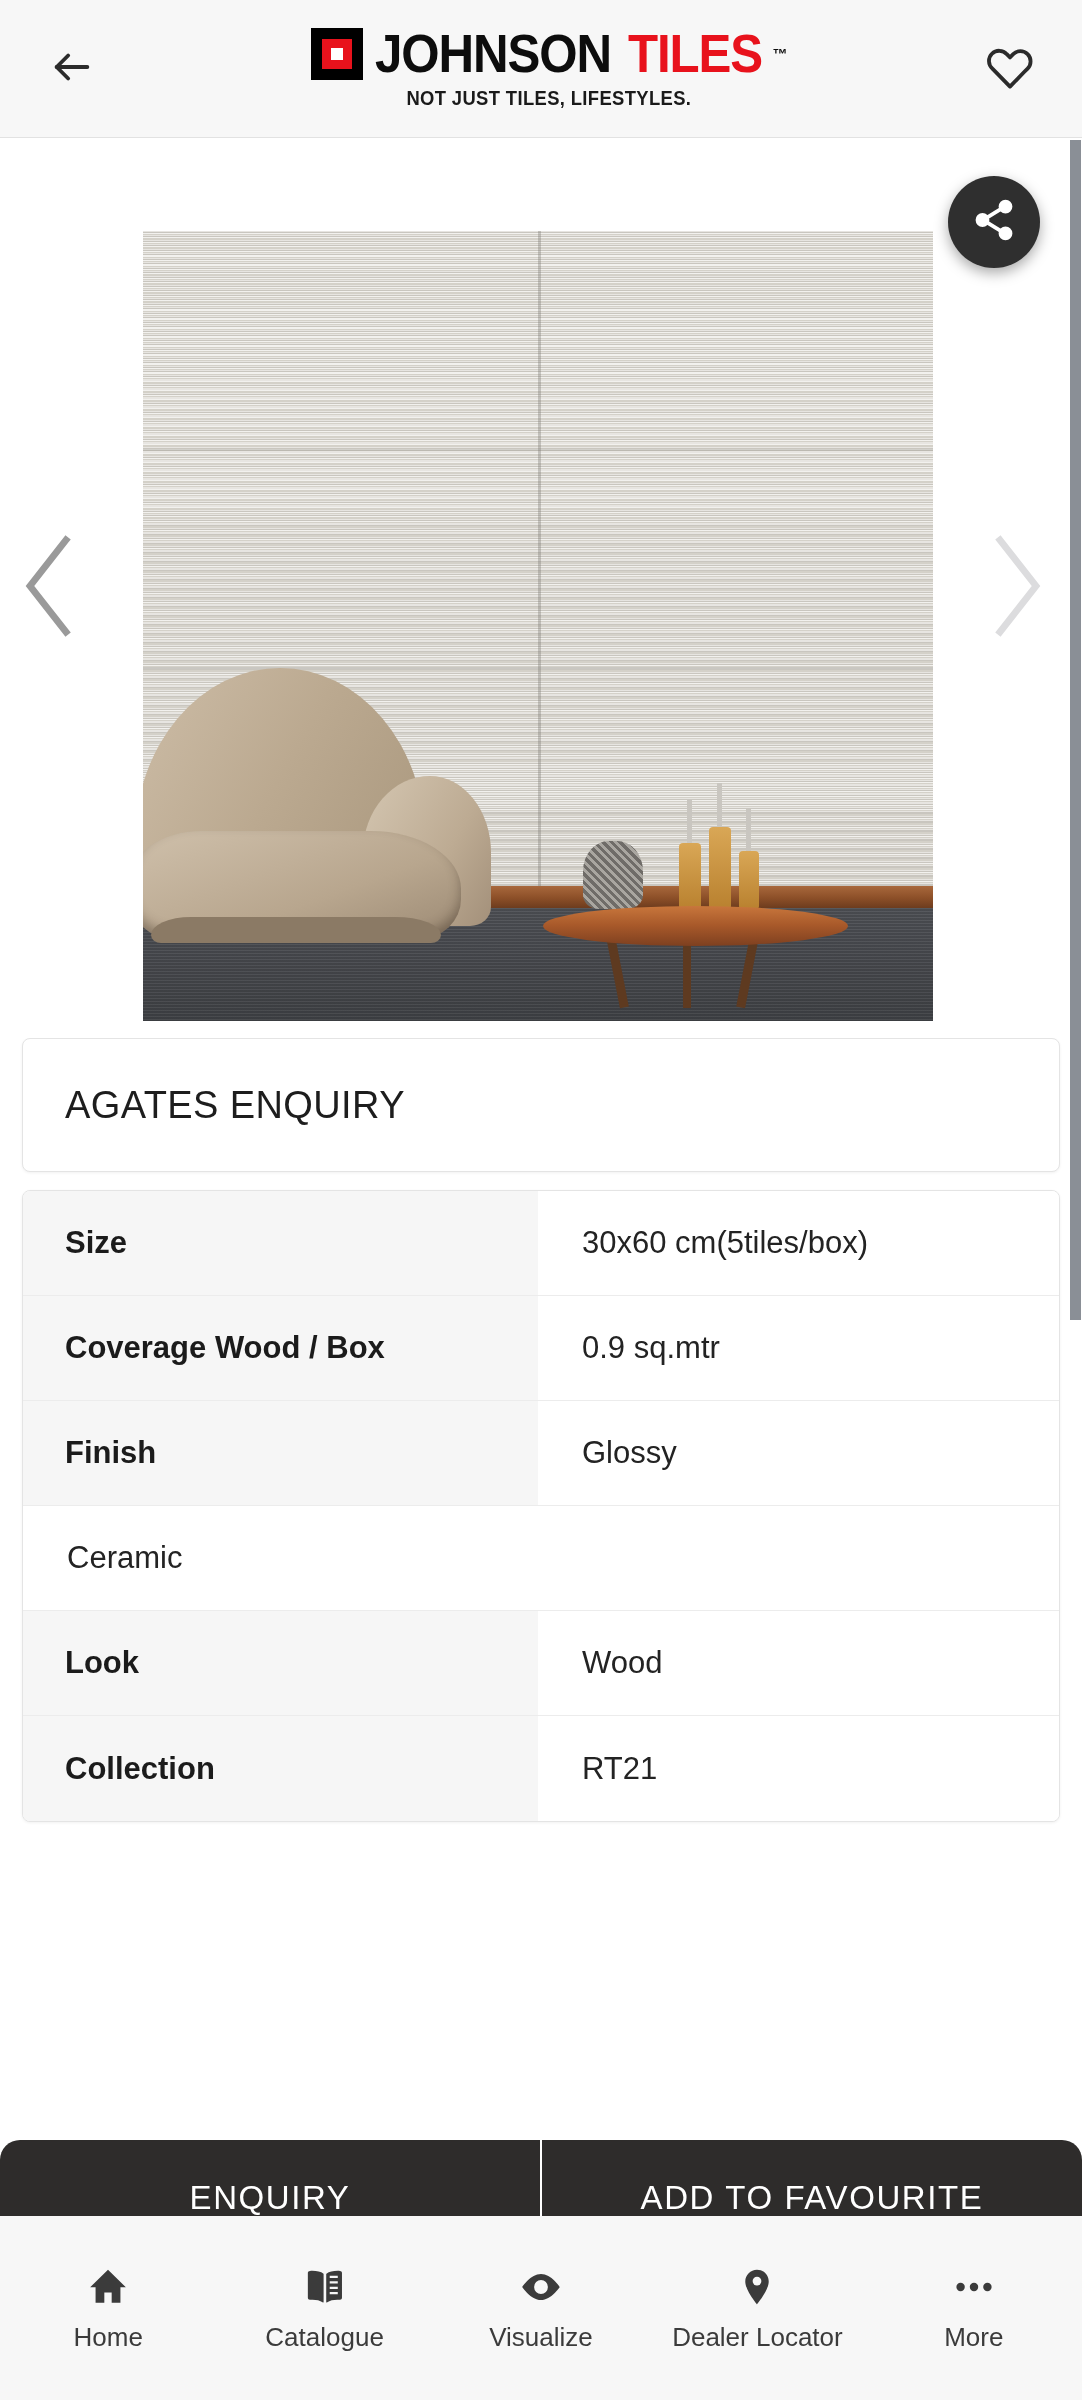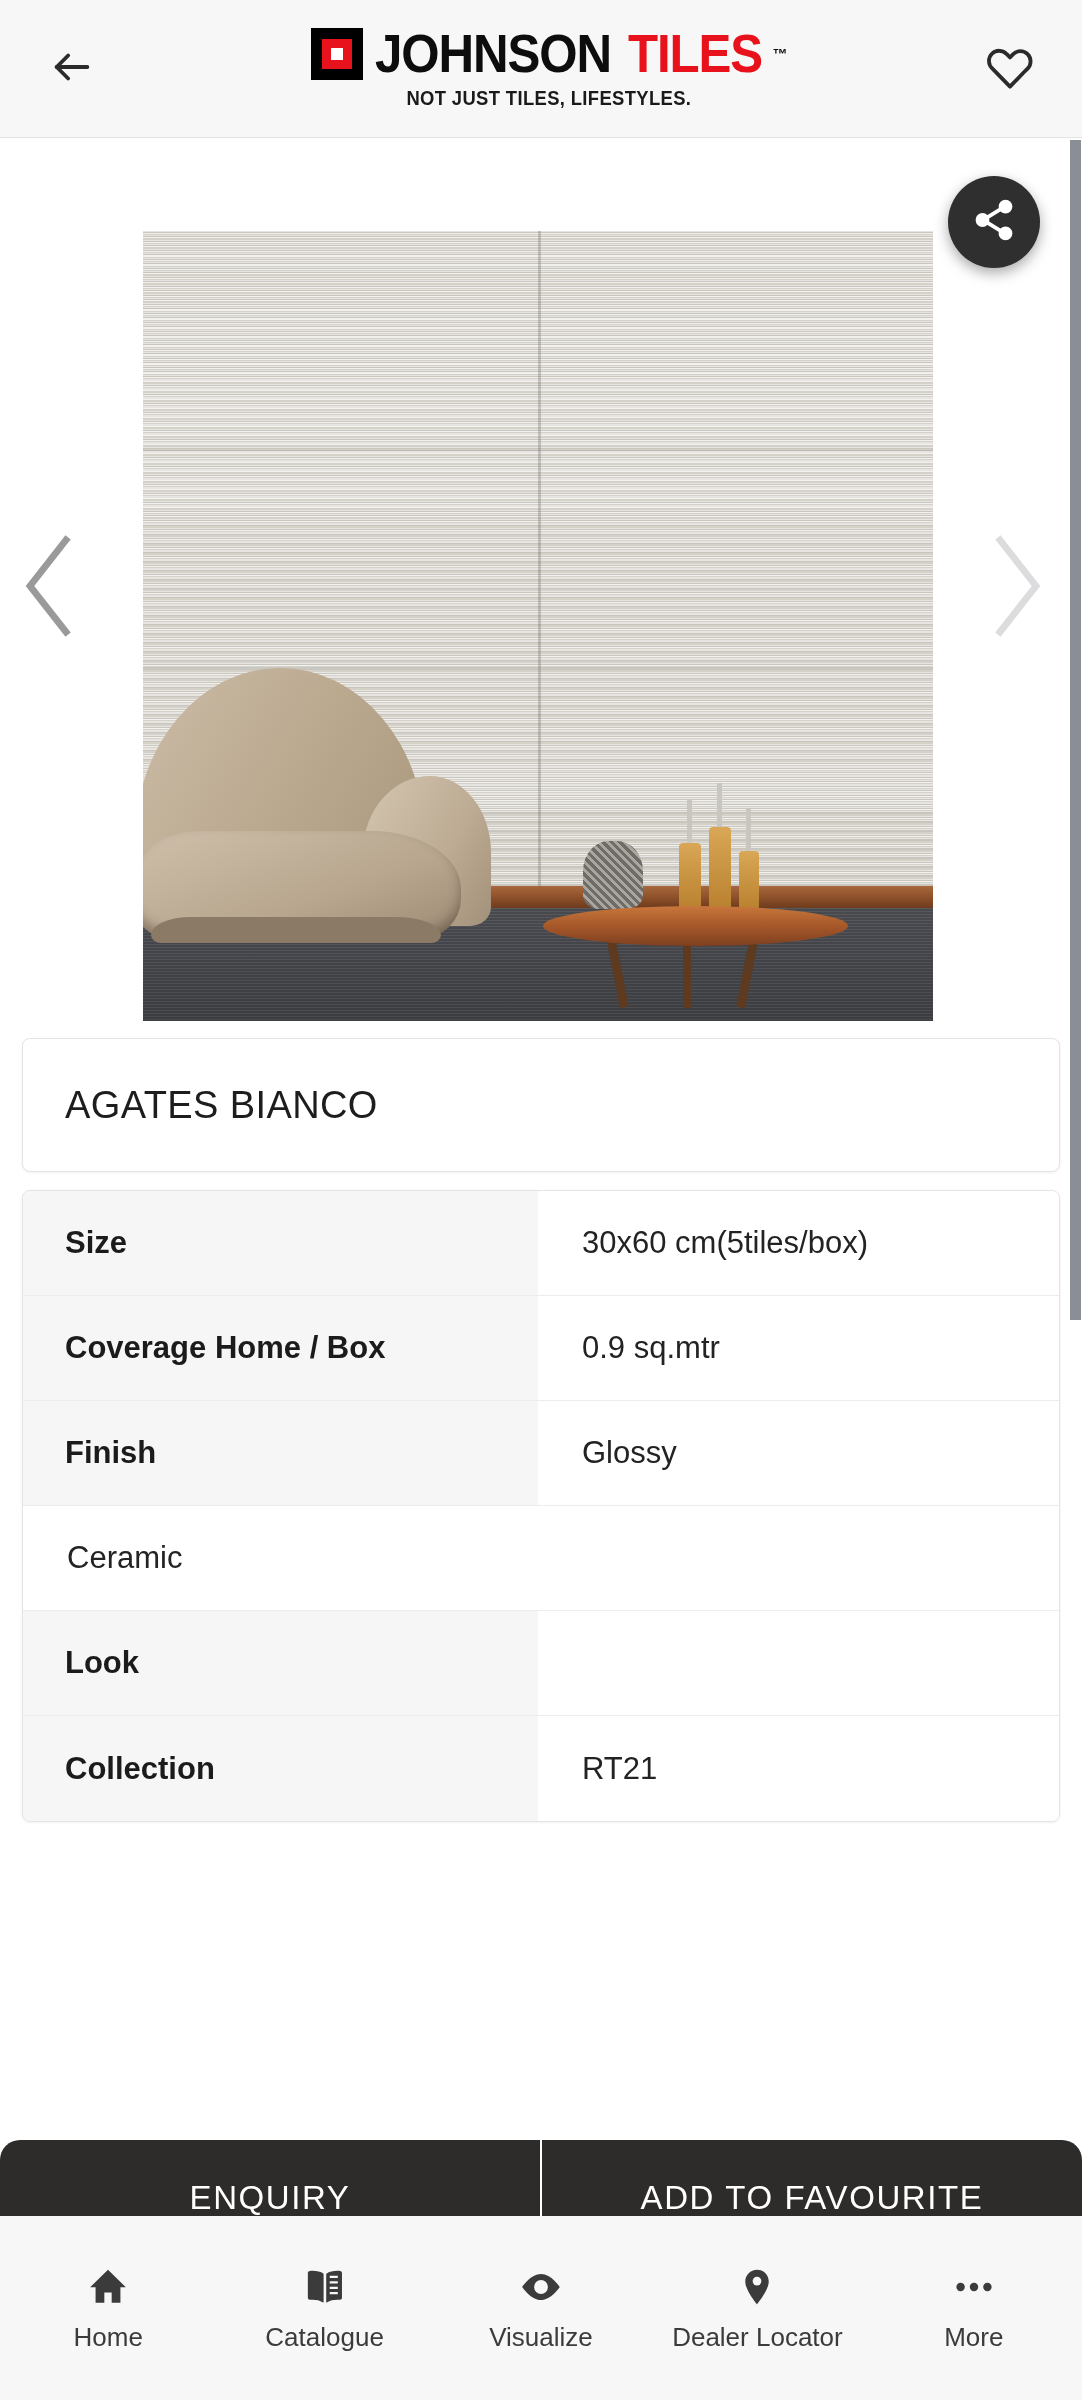--- a/index.html
+++ b/index.html
@@ -542,42 +542,43 @@
       <div class="carousel-arrow next">
         <span>
           <svg width="64" height="108" viewBox="0 0 32 54" fill="none" stroke="#dcdcde" stroke-width="3.4" stroke-linecap="square" stroke-linejoin="miter">
             <polyline points="8 4 26 27 8 50"></polyline>
           </svg>
         </span>
       </div>
     </div>
 
     <div class="card title-card">
-      <div class="product-title">AGATES BIANCO</div>
+      <div class="product-title">AGATES ENQUIRY</div>
     </div>
 
 
     <div class="spec-card">
       <div class="spec-row">
         <div class="spec-label">Size</div>
         <div class="spec-value">30x60 cm(5tiles/box)</div>
       </div>
       <div class="spec-row">
-        <div class="spec-label">Coverage Home / Box</div>
+        <div class="spec-label">Coverage Wood / Box</div>
         <div class="spec-value">0.9 sq.mtr</div>
       </div>
       <div class="spec-row">
         <div class="spec-label">Finish</div>
         <div class="spec-value">Glossy</div>
       </div>
       <div class="spec-row">
         <div class="spec-value">Ceramic</div>
       </div>
       <div class="spec-row">
         <div class="spec-label">Look</div>
+        <div class="spec-value">Wood</div>
       </div>
       <div class="spec-row">
         <div class="spec-label">Collection</div>
         <div class="spec-value">RT21</div>
       </div>
     </div>
 
   </div>
 
   <div class="scrollbar-track">

